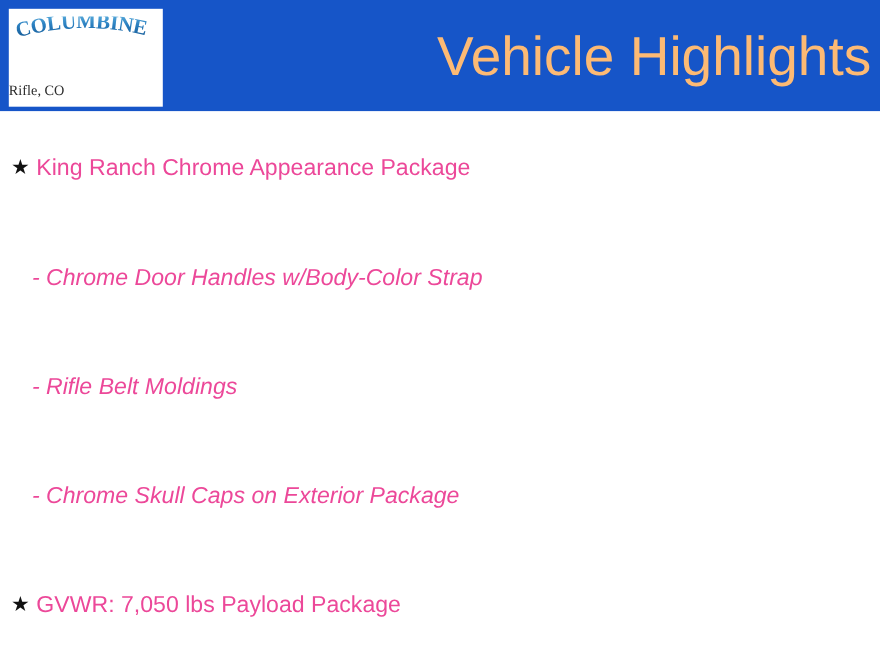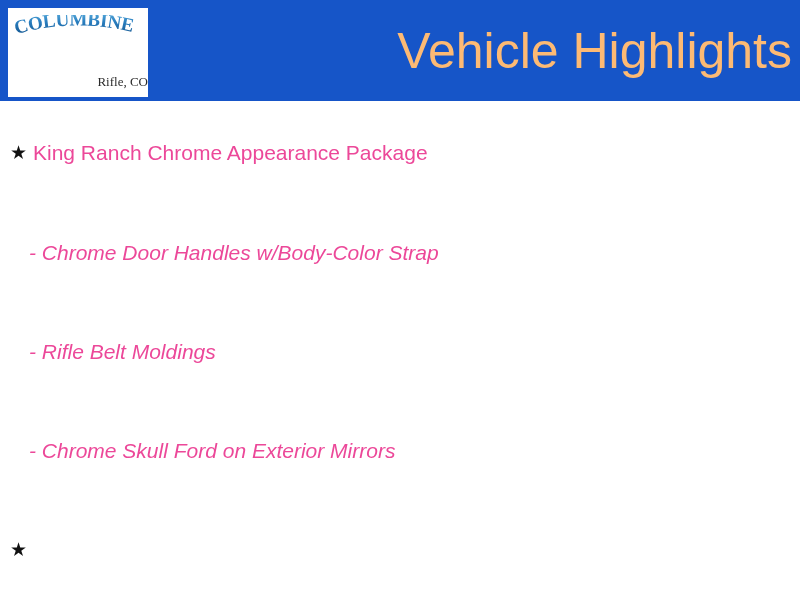--- a/index.html
+++ b/index.html
@@ -69,21 +69,21 @@
     height: 36px;
   }
   #ford-oval svg { display: block; }
 
   
   #logo-city {
     position: absolute;
     left: 0;
     top: 66px;
     width: 140px;
-    text-align: right;
+    text-align: left;
     font-family: "Liberation Serif", serif;
     font-size: 13px;
     color: #2b2b2b;
     white-space: nowrap;
   }
 
   
   #page-title {
     position: absolute;
     left: 160px;
@@ -179,20 +179,21 @@
 
   <div class="highlight-row level-2" style="top:136px;">
     <span class="row-text">- Chrome Door Handles w/Body-Color Strap</span>
   </div>
 
   <div class="highlight-row level-2" style="top:235px;">
     <span class="row-text">- Rifle Belt Moldings</span>
   </div>
 
   <div class="highlight-row level-2" style="top:334px;">
-    <span class="row-text">- Chrome Skull Ford on Exterior Mirrors</span>
+    <span class="row-text">- Chrome Skull Caps on Exterior Package</span>
   </div>
 
   <div class="highlight-row level-1" style="top:433px;">
     <span class="bullet-star">★</span>
+    <span class="row-text">GVWR: 7,050 lbs Payload Package</span>
   </div>
 
 </div>
 
 </body></html>

